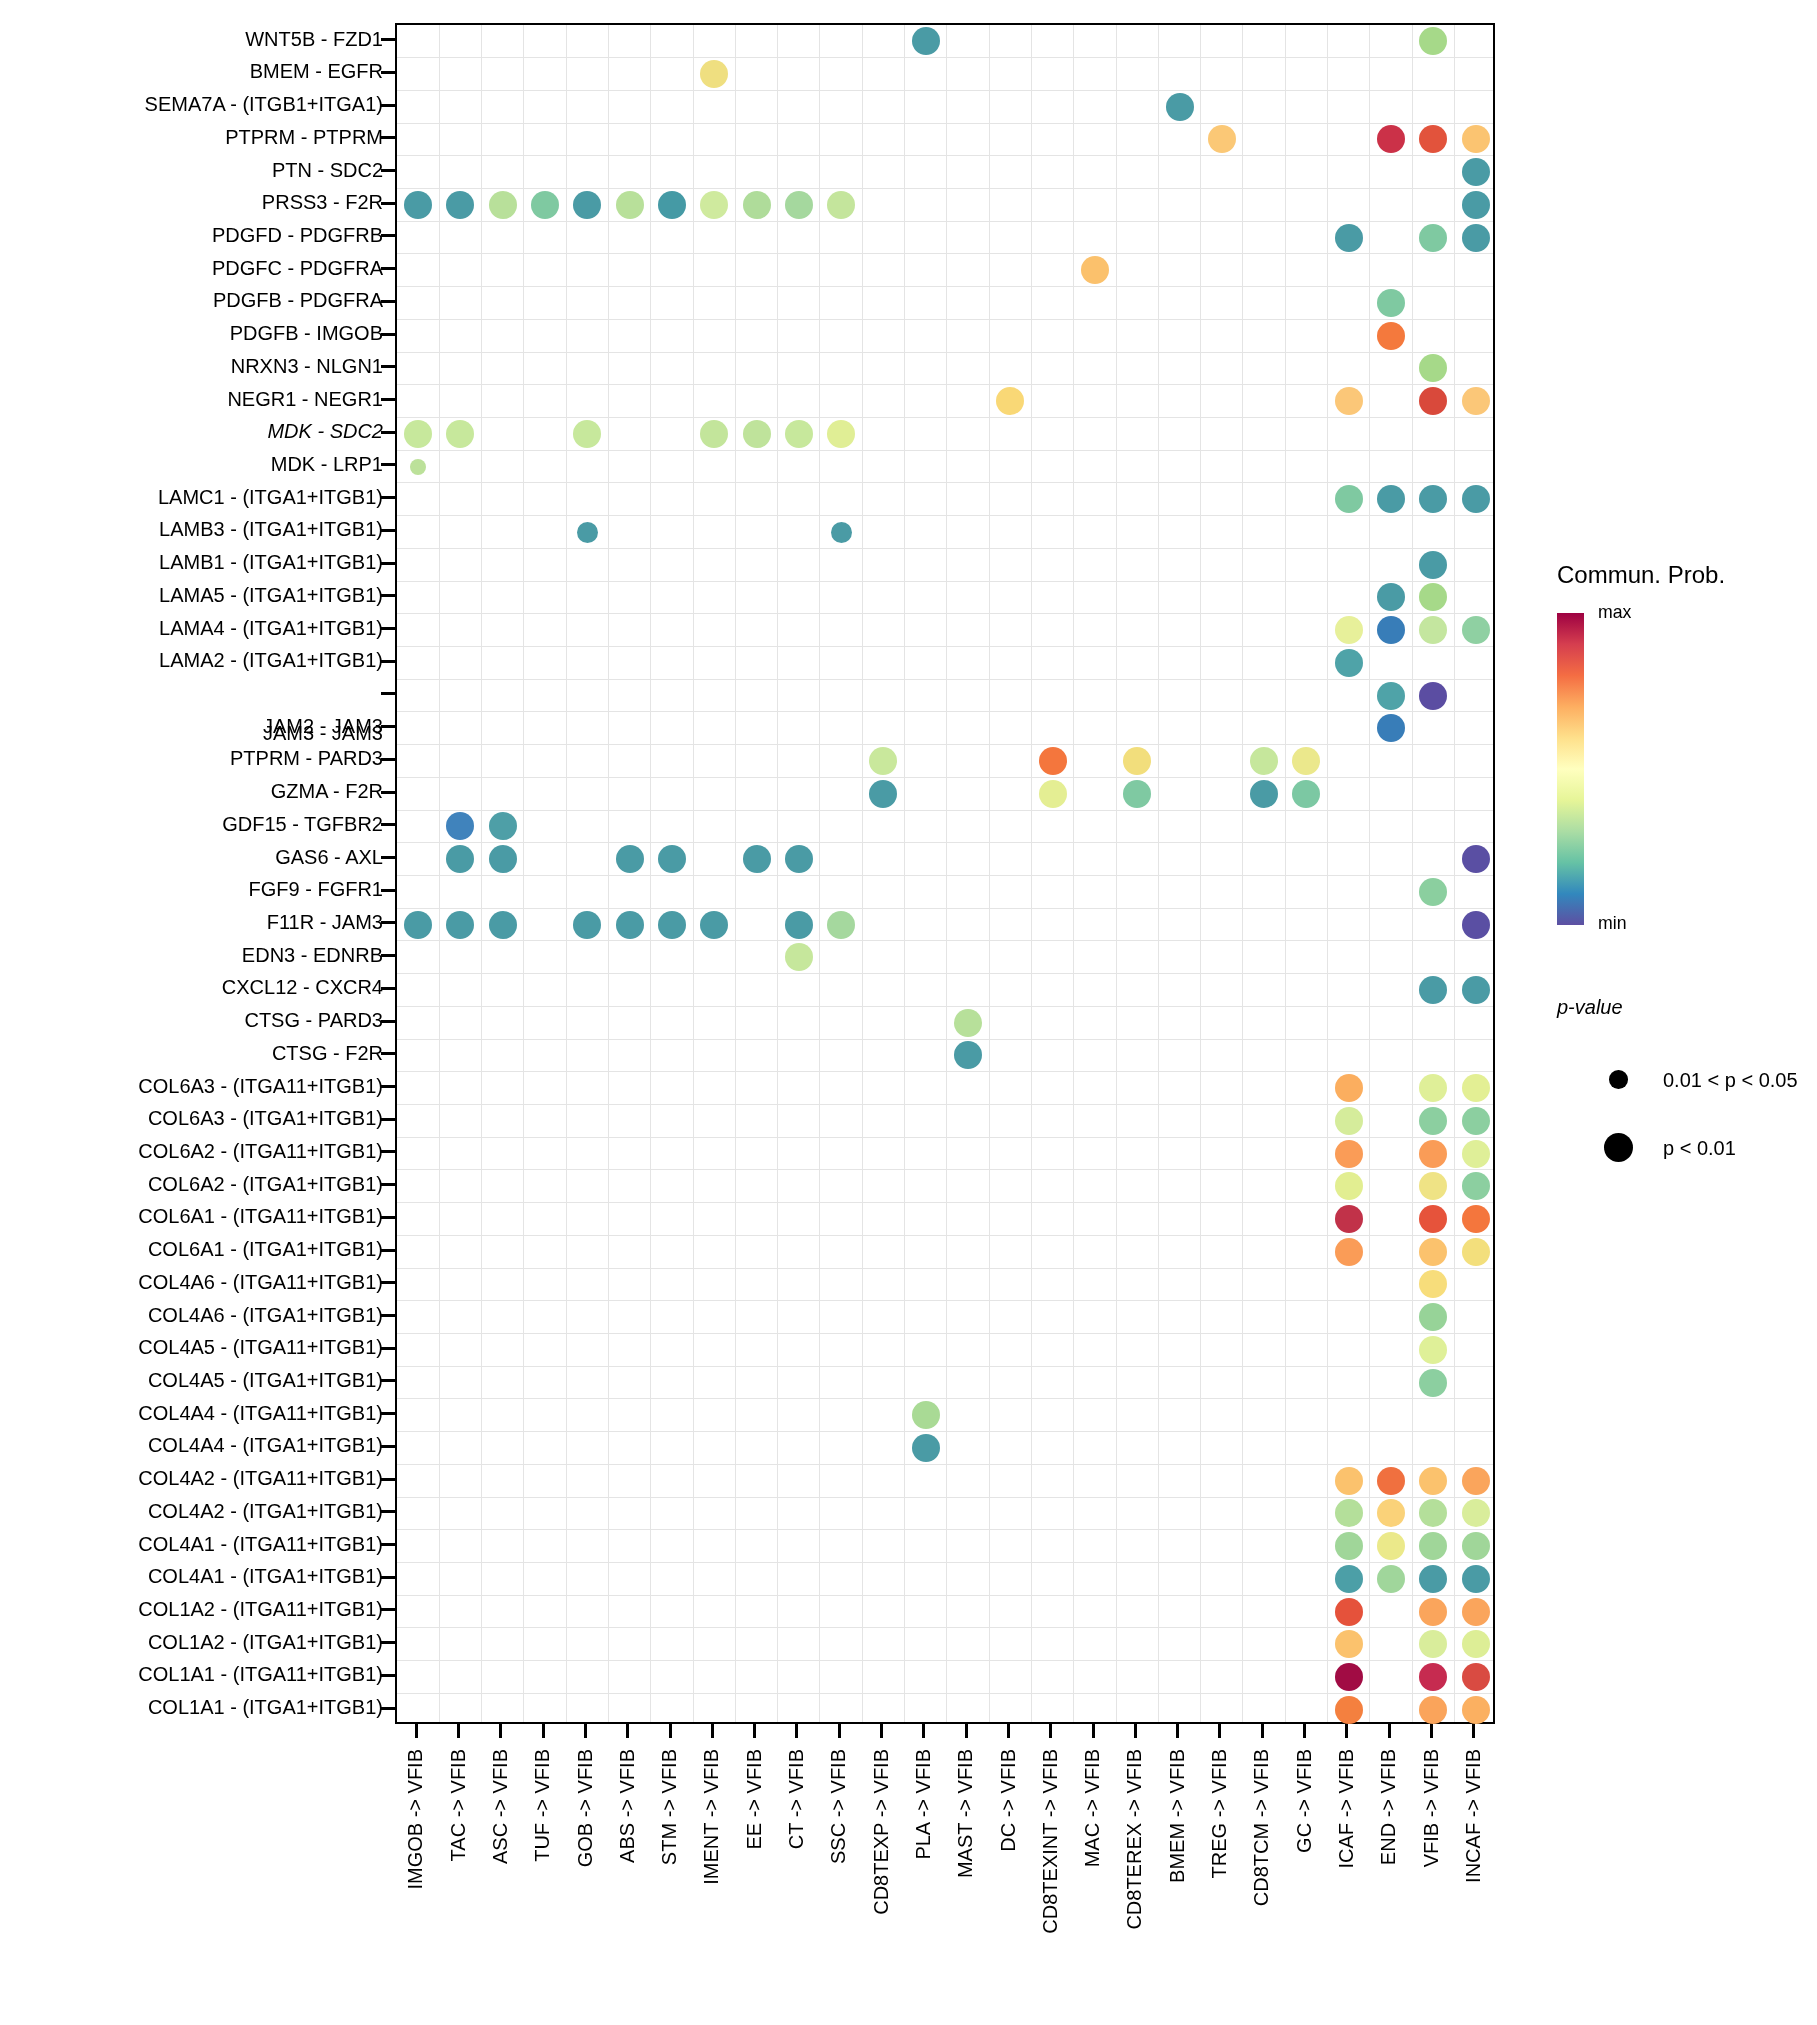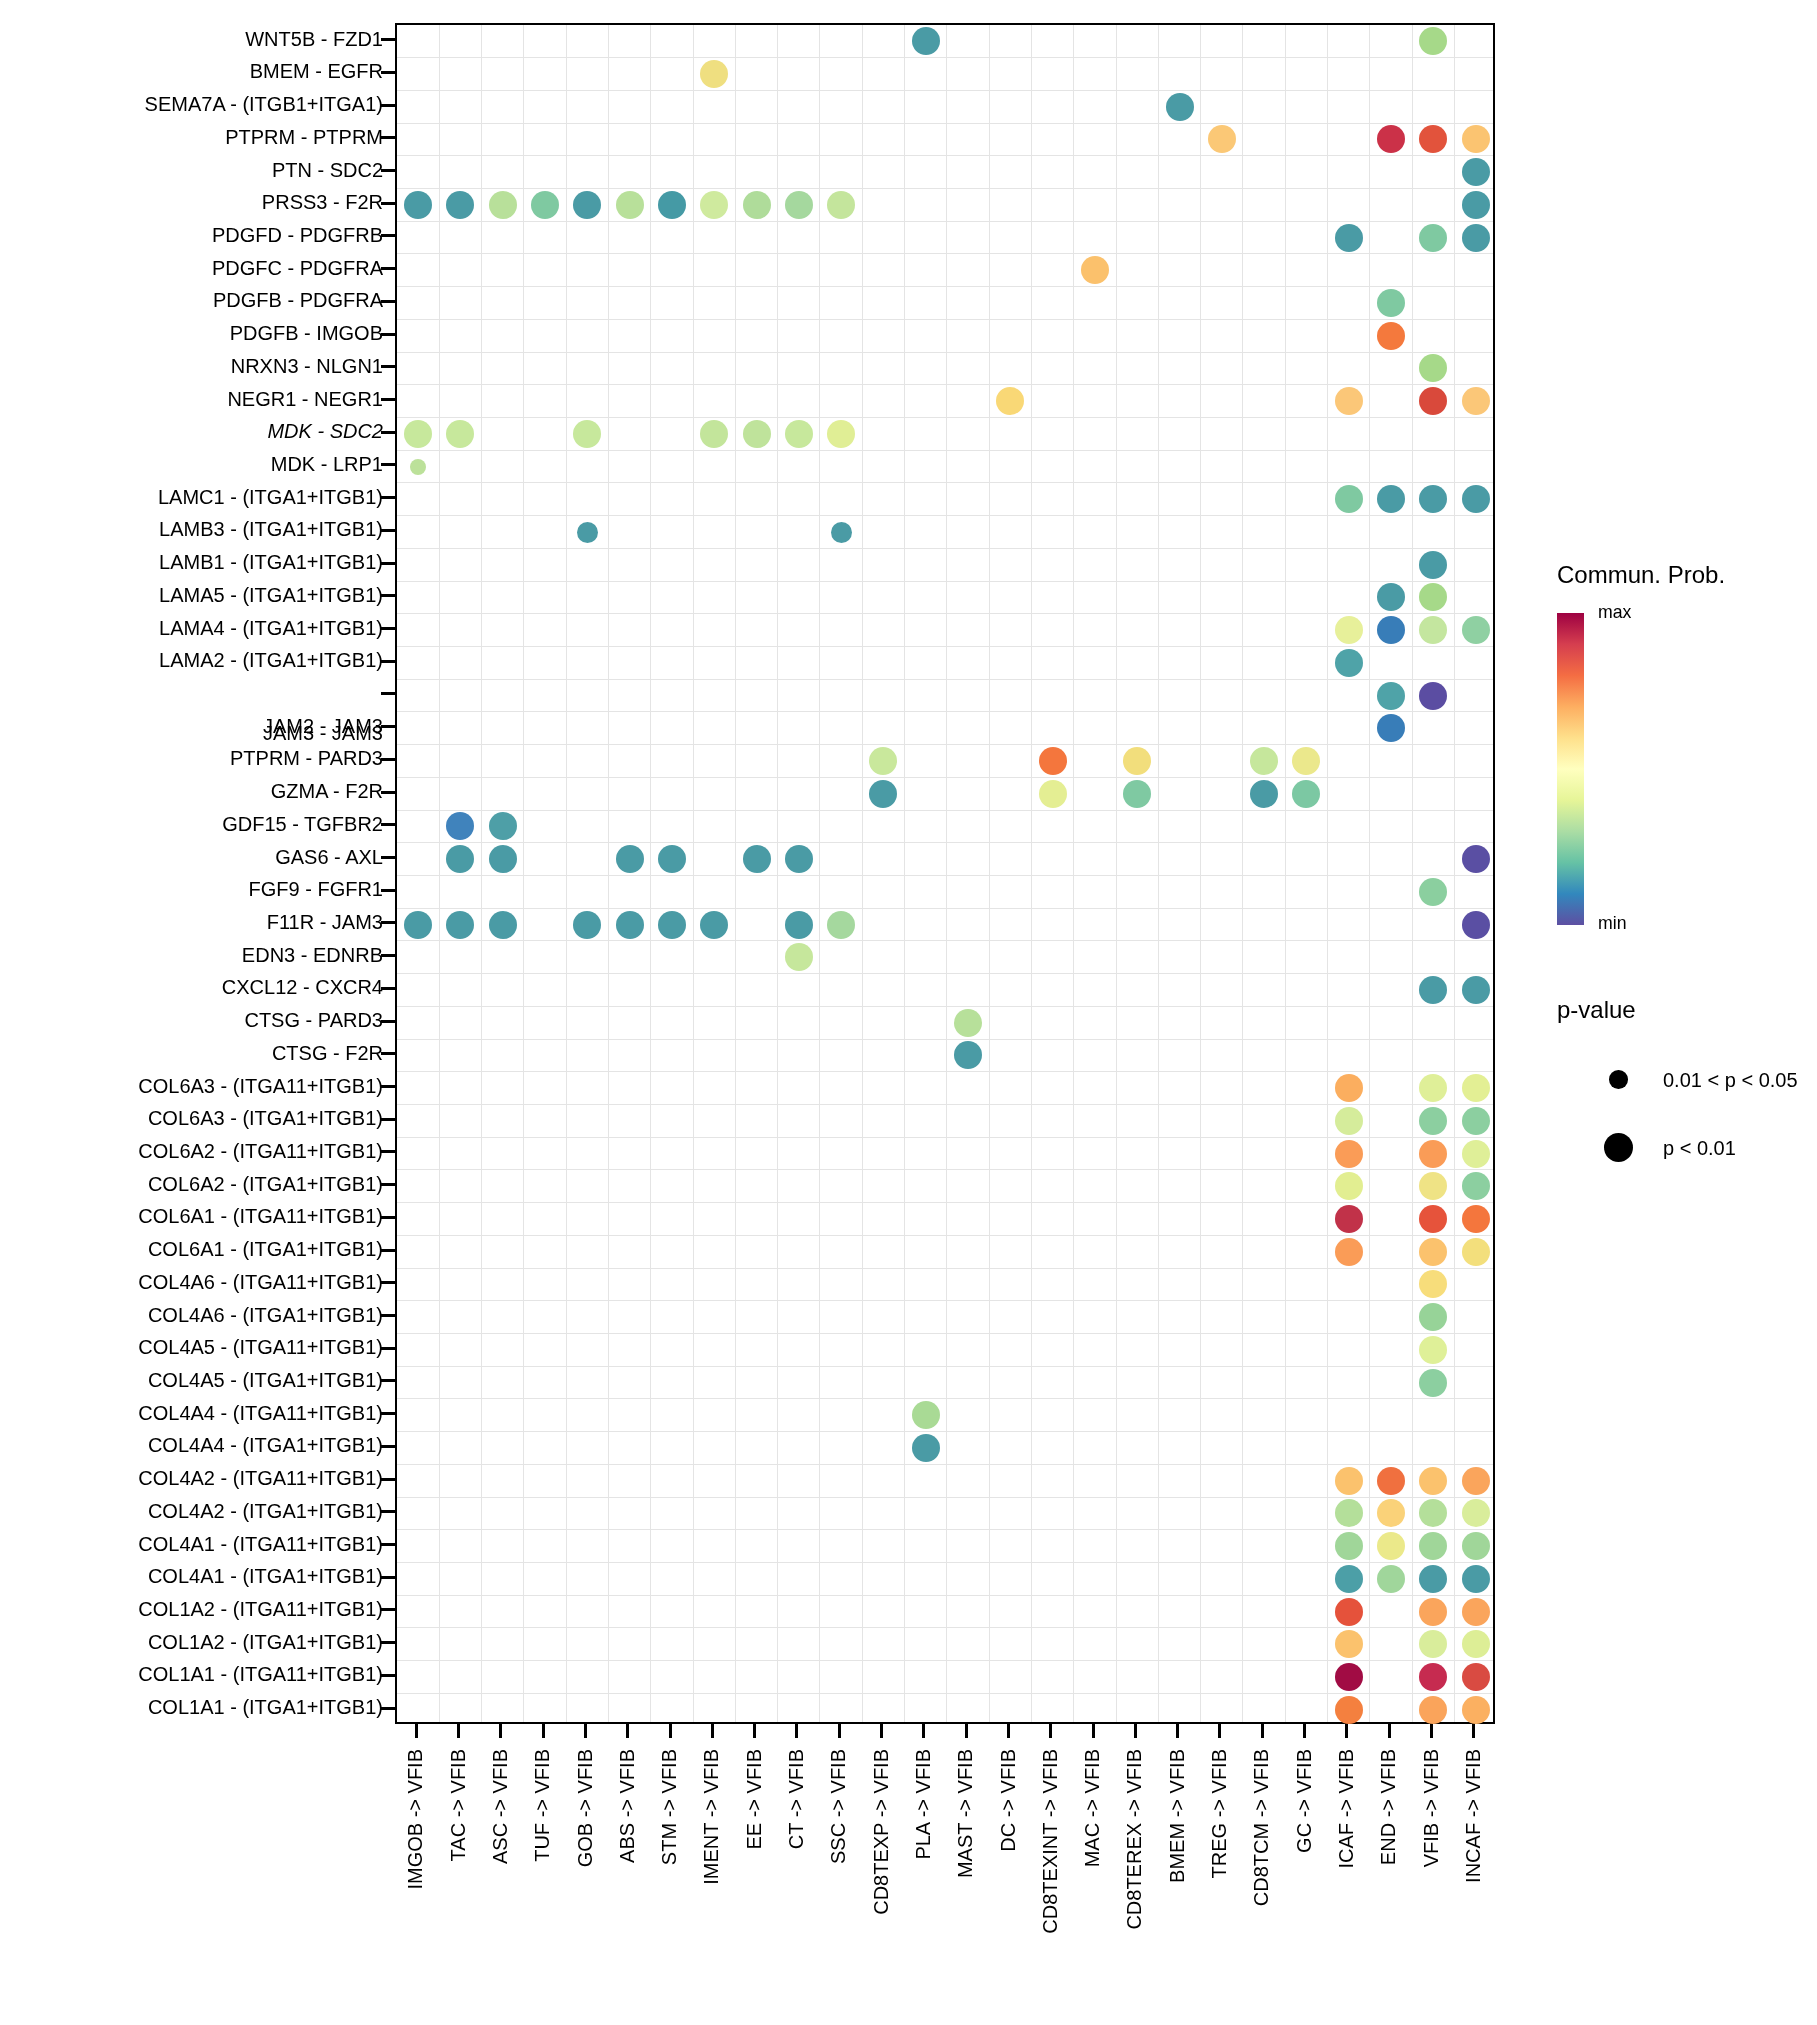--- a/index.html
+++ b/index.html
@@ -27,21 +27,21 @@
     font-size:20px;line-height:23px;white-space:nowrap;
   }
   
   #legend{position:absolute;left:1527px;top:561px;width:291px;height:634px;}
   #legend-color-title{position:absolute;left:30px;top:0px;font-size:24px;}
   #colorbar{
     position:absolute;left:30px;top:52px;width:27px;height:312px;
   }
   #legend-max{position:absolute;left:71px;top:41px;font-size:17.7px;}
   #legend-min{position:absolute;left:71px;top:352px;font-size:17.7px;}
-  #legend-size-title{position:absolute;left:30px;top:435px;font-size:24px;}
+  #legend-size-title{position:absolute;left:30px;top:435px;font-size:20px;font-style:italic;}
   .legend-size-row{position:absolute;left:30px;height:42px;}
   .legend-dot{position:absolute;background:#000;border-radius:50%;}
   .legend-size-label{position:absolute;left:106px;top:50%;transform:translateY(-50%);font-size:20px;white-space:nowrap;}
 </style>
 </head>
 <body>
 
 <div id="chart">
   <div id="y-axis-labels">
       <div class="ylab" style="top: 28px;">WNT5B - FZD1</div>

